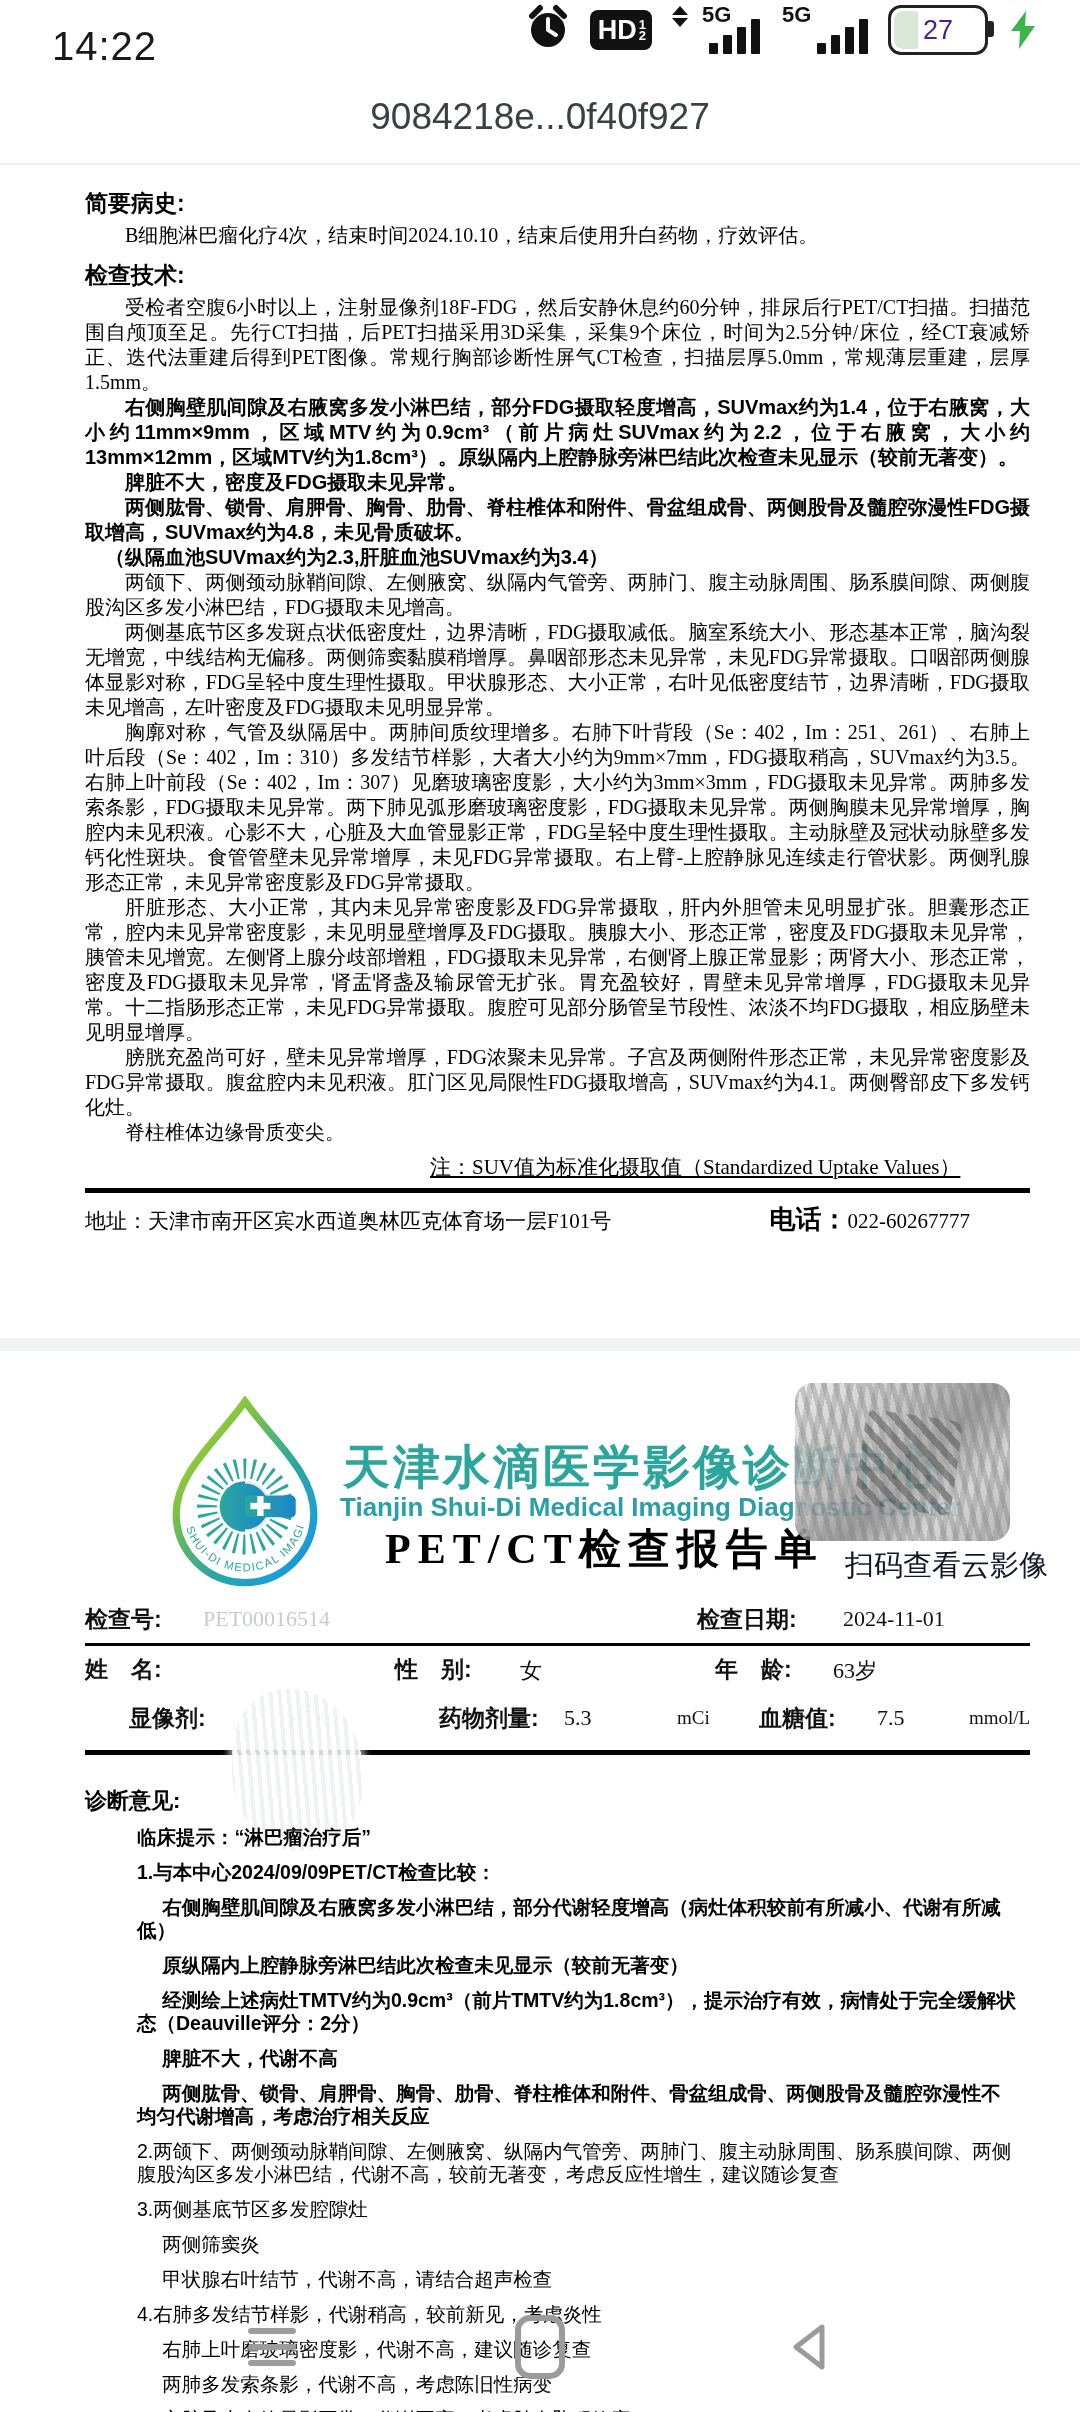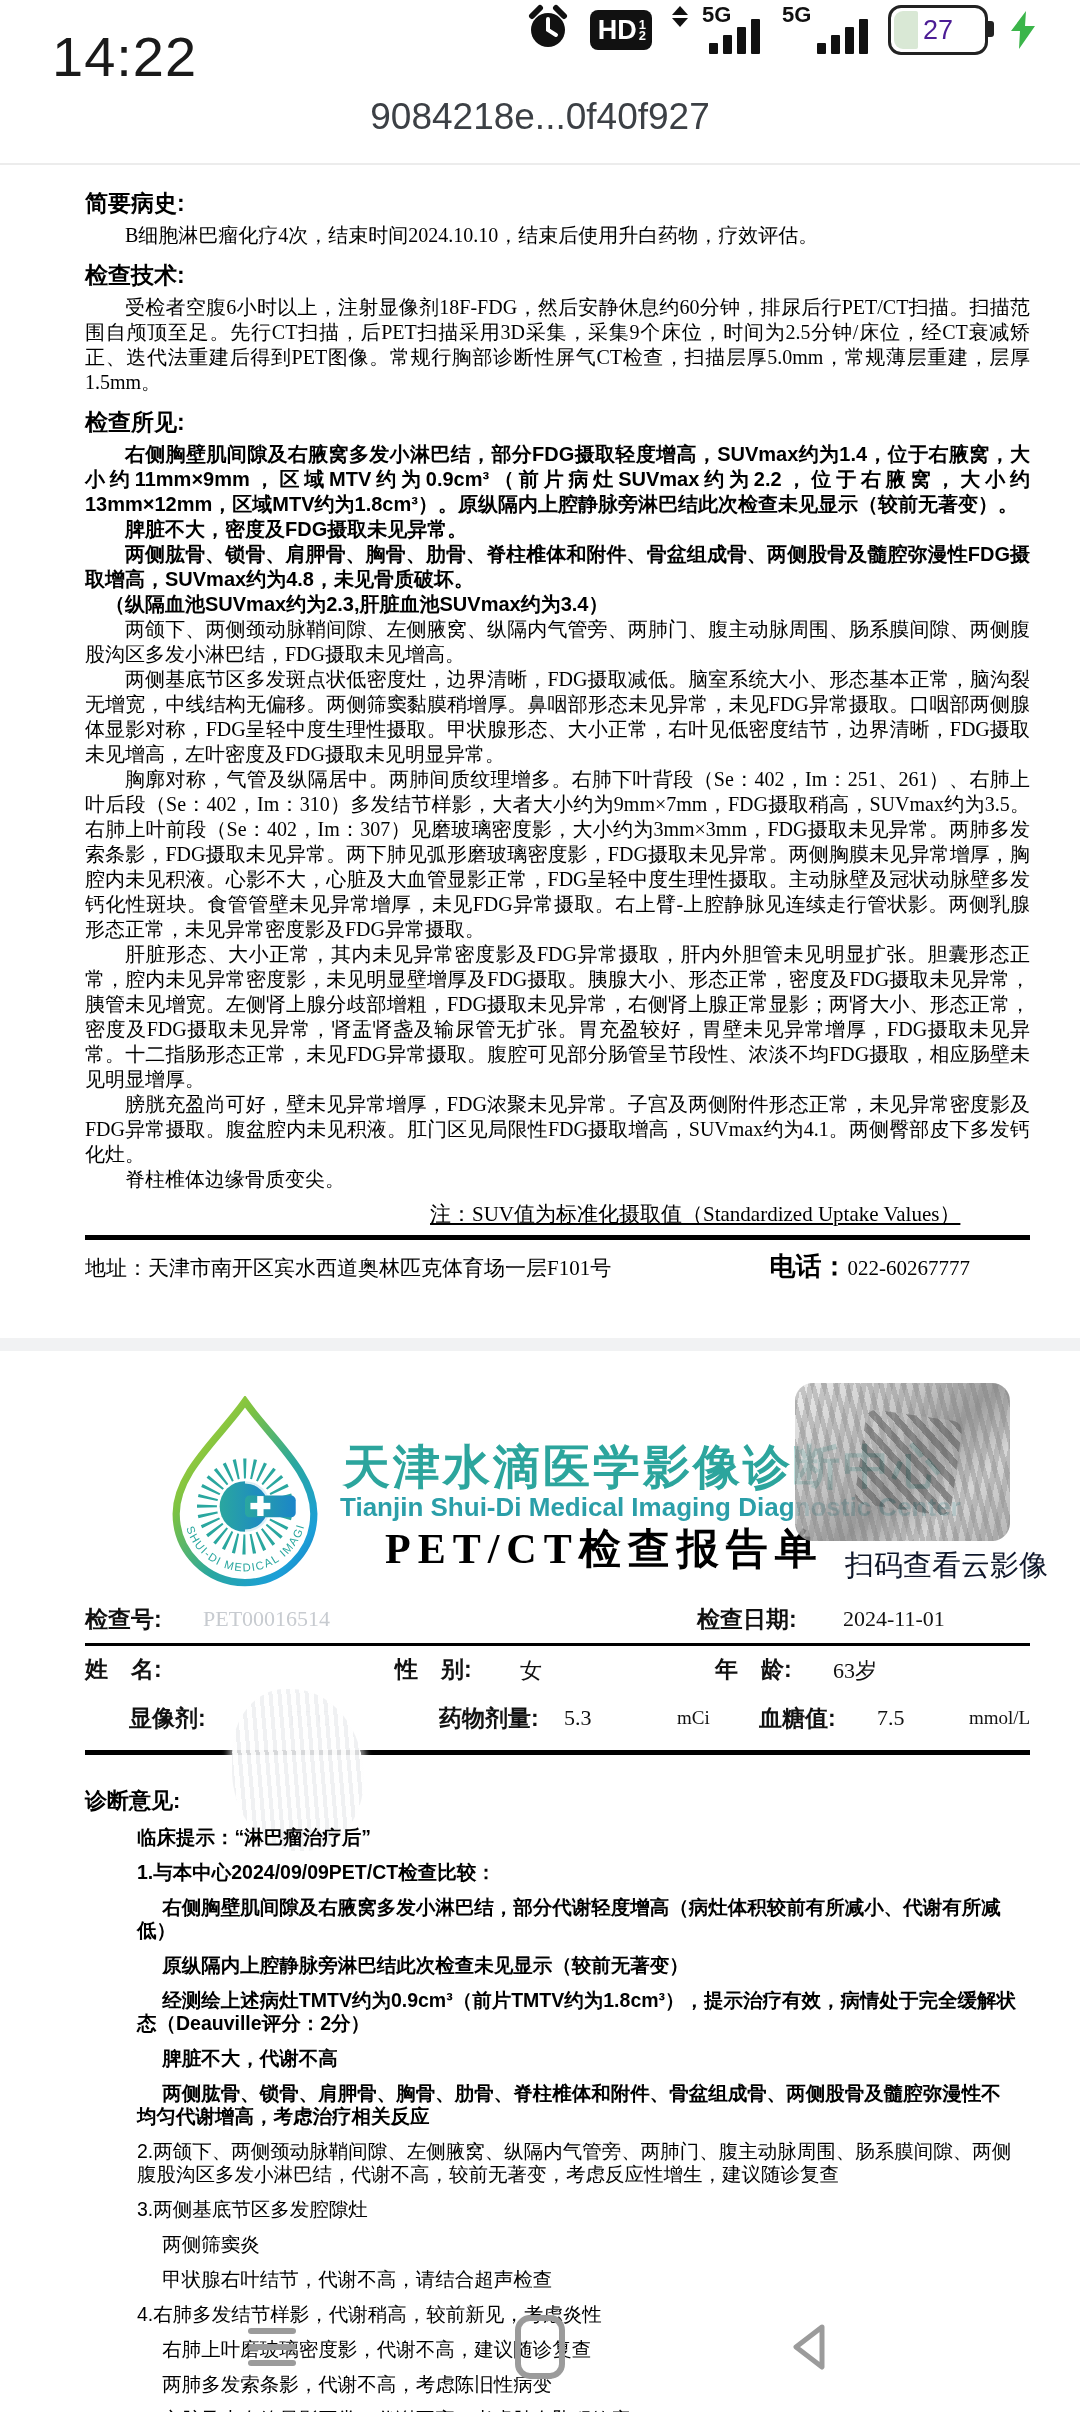--- a/index.html
+++ b/index.html
@@ -1,20 +1,20 @@
 <!DOCTYPE html>
 <html><head>
 <meta charset="utf-8">
 <style>
   html,body{margin:0;padding:0;background:#ffffff;}
   .screen{position:relative;width:1080px;height:2412px;background:#ffffff;overflow:hidden;
           font-family:"Liberation Sans","DejaVu Sans",sans-serif;color:#111;}
   
   .statusbar{position:absolute;top:0;left:0;right:0;height:92px;}
-  .sb-time{position:absolute;left:52px;top:24px;font-size:56px;font-weight:500;color:#1a1a1a;letter-spacing:1px;}
+  .sb-time{position:absolute;left:52px;top:24px;font-size:40px;font-weight:500;color:#1a1a1a;letter-spacing:1px;}
   .sb-icons{position:absolute;right:42px;top:4px;height:52px;display:flex;align-items:center;gap:20px;}
   .sb-hd{background:#111;color:#fff;border-radius:8px;height:40px;display:flex;align-items:center;padding:0 6px 0 8px;}
   .sb-hd .hd-txt{font-weight:700;font-size:27px;letter-spacing:0;}
   .sb-hd .hd-sub{display:flex;flex-direction:column;line-height:11px;font-size:13px;font-weight:700;margin-left:2px;}
   .sig{position:relative;width:88px;height:52px;}
   .sig .sig-label{position:absolute;top:-2px;left:24px;font-size:22px;font-weight:700;color:#111;}
   .sig.first .sig-label{left:30px;}
   .sig .bars{position:absolute;bottom:2px;right:0;display:flex;align-items:flex-end;gap:5px;}
   .sig .bars i{display:block;width:9px;background:#111;border-radius:1px;}
   .updown{position:absolute;left:0;top:2px;display:flex;flex-direction:column;gap:3px;}
@@ -160,21 +160,20 @@
   </div>
   <div class="title-divider"></div>
 
   <div class="doc">
     <div>
 
     <p class="doc-h">简要病史:</p>
         <p class="doc-p">B细胞淋巴瘤化疗4次，结束时间2024.10.10，结束后使用升白药物，疗效评估。</p>
         <p class="doc-h">检查技术:</p>
         <p class="doc-p">受检者空腹6小时以上，注射显像剂18F-FDG，然后安静休息约60分钟，排尿后行PET/CT扫描。扫描范围自颅顶至足。先行CT扫描，后PET扫描采用3D采集，采集9个床位，时间为2.5分钟/床位，经CT衰减矫正、迭代法重建后得到PET图像。常规行胸部诊断性屏气CT检查，扫描层厚5.0mm，常规薄层重建，层厚1.5mm。</p>
-        <p class="doc-h">检查所见:</p>
         <p class="doc-p b">右侧胸壁肌间隙及右腋窝多发小淋巴结，部分FDG摄取轻度增高，SUVmax约为1.4，位于右腋窝，大小约11mm×9mm，区域MTV约为0.9cm³（前片病灶SUVmax约为2.2，位于右腋窝，大小约13mm×12mm，区域MTV约为1.8cm³）。原纵隔内上腔静脉旁淋巴结此次检查未见显示（较前无著变）。</p>
         <p class="doc-p b">脾脏不大，密度及FDG摄取未见异常。</p>
         <p class="doc-p b">两侧肱骨、锁骨、肩胛骨、胸骨、肋骨、脊柱椎体和附件、骨盆组成骨、两侧股骨及髓腔弥漫性FDG摄取增高，SUVmax约为4.8，未见骨质破坏。</p>
         <p class="doc-p b i1">（纵隔血池SUVmax约为2.3,肝脏血池SUVmax约为3.4）</p>
         <p class="doc-p">两颌下、两侧颈动脉鞘间隙、左侧腋窝、纵隔内气管旁、两肺门、腹主动脉周围、肠系膜间隙、两侧腹股沟区多发小淋巴结，FDG摄取未见增高。</p>
         <p class="doc-p">两侧基底节区多发斑点状低密度灶，边界清晰，FDG摄取减低。脑室系统大小、形态基本正常，脑沟裂无增宽，中线结构无偏移。两侧筛窦黏膜稍增厚。鼻咽部形态未见异常，未见FDG异常摄取。口咽部两侧腺体显影对称，FDG呈轻中度生理性摄取。甲状腺形态、大小正常，右叶见低密度结节，边界清晰，FDG摄取未见增高，左叶密度及FDG摄取未见明显异常。</p>
         <p class="doc-p">胸廓对称，气管及纵隔居中。两肺间质纹理增多。右肺下叶背段（Se：402，Im：251、261）、右肺上叶后段（Se：402，Im：310）多发结节样影，大者大小约为9mm×7mm，FDG摄取稍高，SUVmax约为3.5。右肺上叶前段（Se：402，Im：307）见磨玻璃密度影，大小约为3mm×3mm，FDG摄取未见异常。两肺多发索条影，FDG摄取未见异常。两下肺见弧形磨玻璃密度影，FDG摄取未见异常。两侧胸膜未见异常增厚，胸腔内未见积液。心影不大，心脏及大血管显影正常，FDG呈轻中度生理性摄取。主动脉壁及冠状动脉壁多发钙化性斑块。食管管壁未见异常增厚，未见FDG异常摄取。右上臂-上腔静脉见连续走行管状影。两侧乳腺形态正常，未见异常密度影及FDG异常摄取。</p>
         <p class="doc-p">肝脏形态、大小正常，其内未见异常密度影及FDG异常摄取，肝内外胆管未见明显扩张。胆囊形态正常，腔内未见异常密度影，未见明显壁增厚及FDG摄取。胰腺大小、形态正常，密度及FDG摄取未见异常，胰管未见增宽。左侧肾上腺分歧部增粗，FDG摄取未见异常，右侧肾上腺正常显影；两肾大小、形态正常，密度及FDG摄取未见异常，肾盂肾盏及输尿管无扩张。胃充盈较好，胃壁未见异常增厚，FDG摄取未见异常。十二指肠形态正常，未见FDG异常摄取。腹腔可见部分肠管呈节段性、浓淡不均FDG摄取，相应肠壁未见明显增厚。</p>
         <p class="doc-p">膀胱充盈尚可好，壁未见异常增厚，FDG浓聚未见异常。子宫及两侧附件形态正常，未见异常密度影及FDG异常摄取。腹盆腔内未见积液。肛门区见局限性FDG摄取增高，SUVmax约为4.1。两侧臀部皮下多发钙化灶。</p>
         <p class="doc-p">脊柱椎体边缘骨质变尖。</p>

